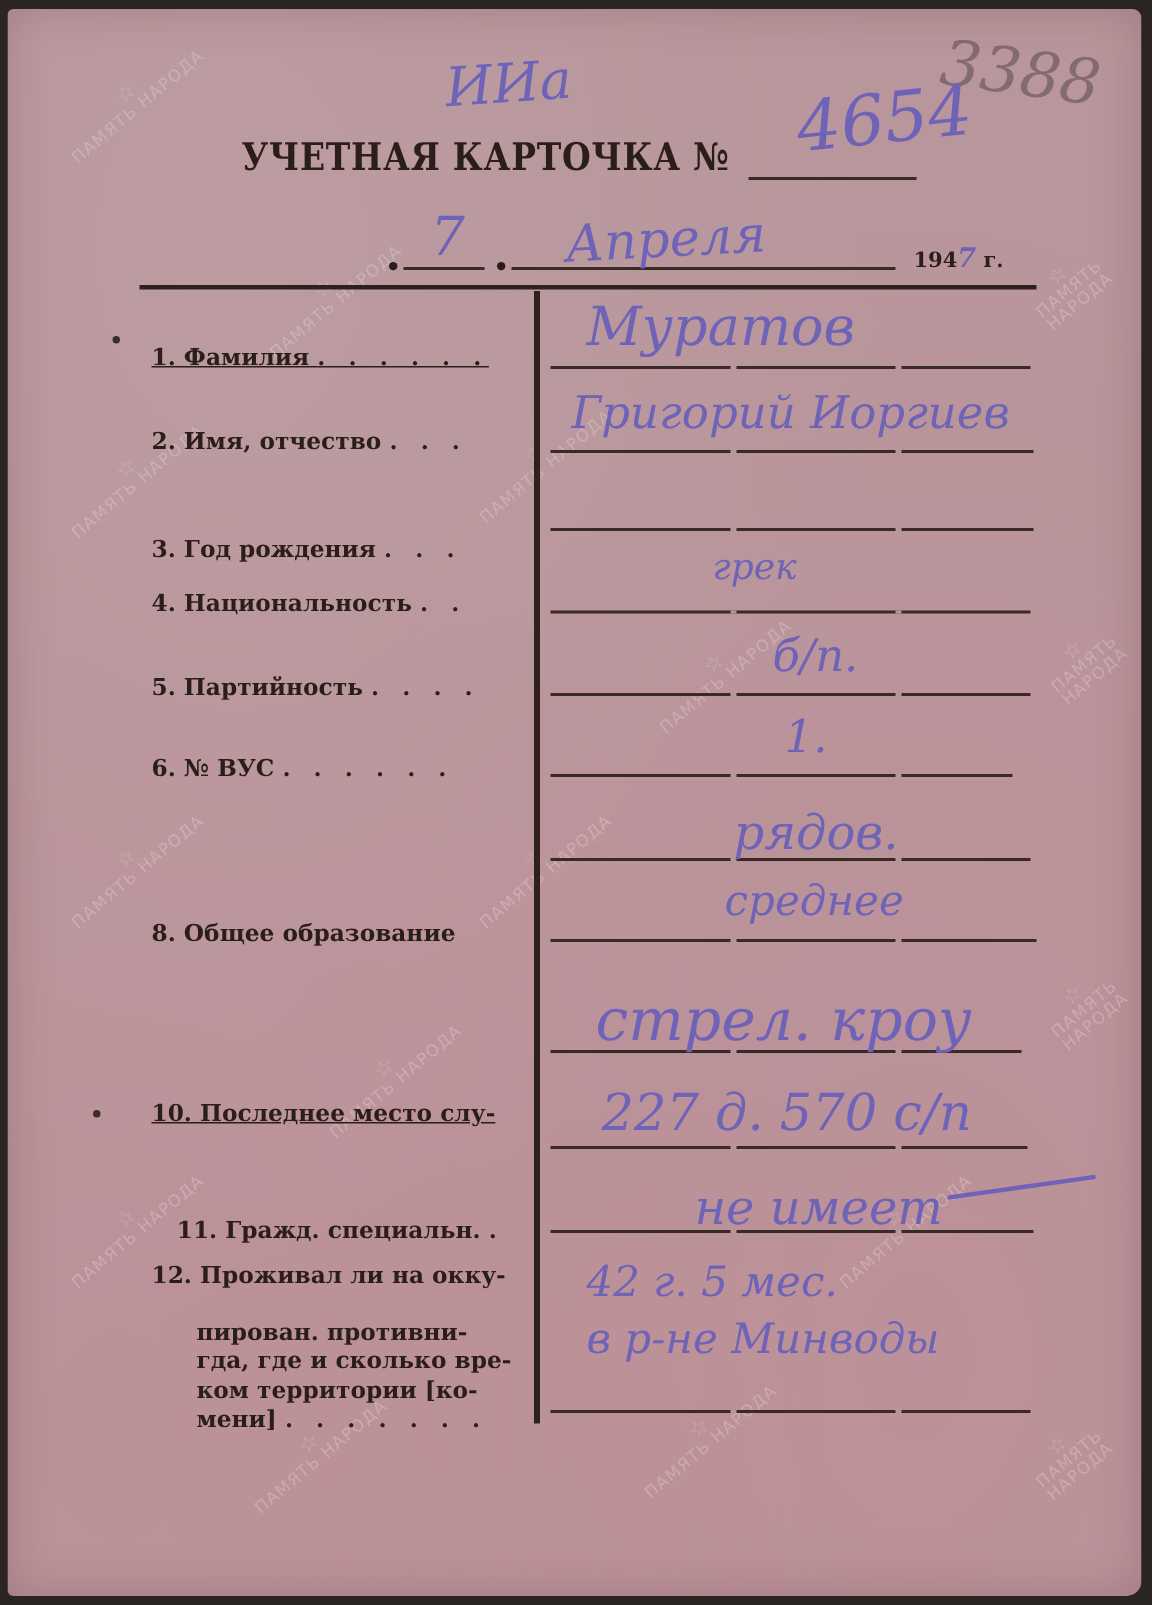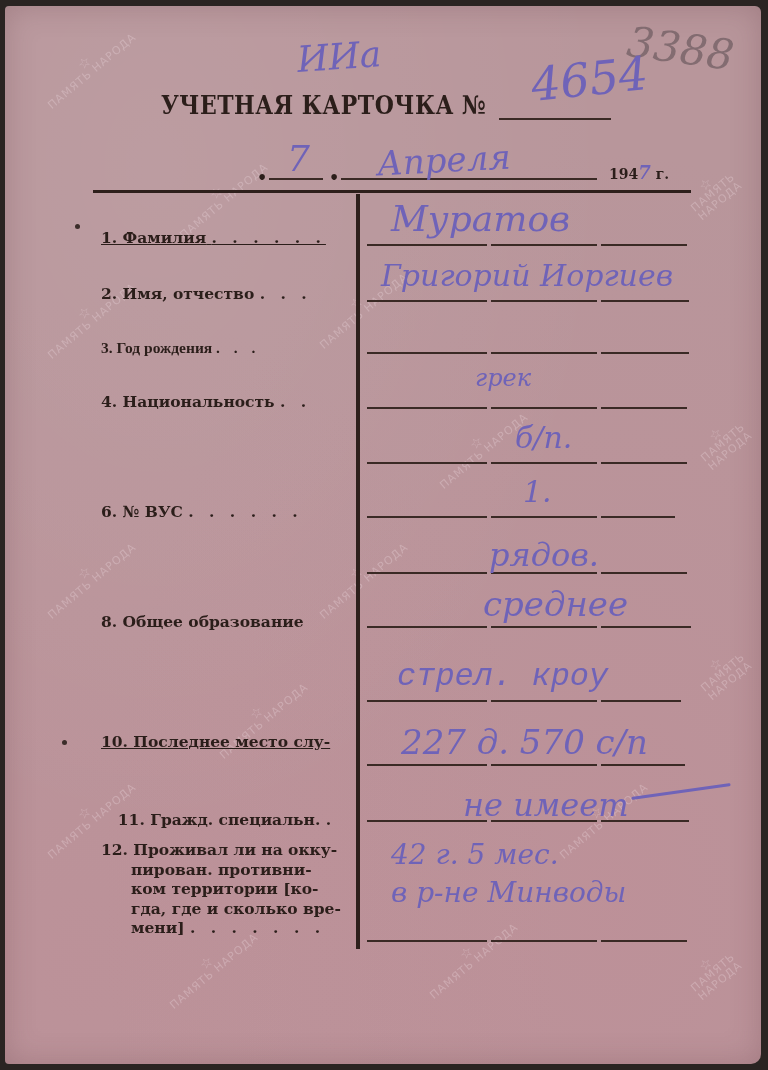--- a/index.html
+++ b/index.html
@@ -97,59 +97,60 @@
   <div class="divider"></div>
 
   <div class="label" style="top:222px;text-decoration:underline;"><span>1. Фамилия</span> <span class="dots">. . . . . .</span></div>
   <div class="fline" style="top:238px;width:320px;"></div>
   <div class="hand" style="left:386px;top:192px;font-size:36px;">Муратов</div>
 
   <div class="label" style="top:278px;"><span>2. Имя, отчество</span> <span class="dots">. . .</span></div>
   <div class="fline" style="top:294px;width:322px;"></div>
   <div class="hand" style="left:376px;top:252px;font-size:30px;">Григорий Иоргиев</div>
 
-  <div class="label" style="top:332px;font-family:Liberation Serif, serif;"><span>3. Год рождения</span> <span class="dots">. . .</span></div>
+  <div class="label" style="top:350px;"><span>3. Год рождения</span> <span class="dots">. . .</span></div>
   <div class="fline" style="top:346px;width:322px;"></div>
 
   <div class="label" style="top:386px;"><span>4. Национальность</span> <span class="dots">. .</span></div>
   <div class="fline" style="top:401px;width:320px;"></div>
   <div class="hand" style="left:470px;top:358px;font-size:24px;">грек</div>
 
+  <div class="label" style="top:442px;"><span>5. Партийность</span> <span class="dots">. . . .</span></div>
   <div class="fline" style="top:456px;width:320px;"></div>
   <div class="hand" style="left:510px;top:414px;font-size:30px;">б/п.</div>
 
   <div class="label" style="top:496px;"><span>6. № ВУС</span> <span class="dots">. . . . . .</span></div>
   <div class="fline" style="top:510px;width:308px;"></div>
   <div class="hand" style="left:518px;top:468px;font-size:30px;">1.</div>
 
   <div class="fline" style="top:566px;width:320px;"></div>
   <div class="hand" style="left:484px;top:530px;font-size:32px;">рядов.</div>
 
   <div class="label" style="top:606px;"><span>8. Общее образование</span></div>
   <div class="fline" style="top:620px;width:324px;"></div>
-  <div class="hand" style="left:478px;top:578px;font-size:34px;">среднее</div>
+  <div class="hand" style="left:478px;top:578px;font-size:28px;">среднее</div>
 
   <div class="fline" style="top:694px;width:314px;"></div>
-  <div class="hand" style="left:392px;top:652px;font-size:32px;font-family:Liberation Mono, monospace;">стрел. кроу</div>
+  <div class="hand" style="left:392px;top:652px;font-size:39px;">стрел. кроу</div>
 
   <div class="label" style="top:726px;text-decoration:underline;">
       <div>10. Последнее место слу-</div>
     </div>
   <div class="fline" style="top:758px;width:318px;"></div>
   <div class="hand" style="left:396px;top:716px;font-size:34px;">227 д. 570 с/п</div>
 
   <div class="label" style="top:804px;text-align:center;"><span>11. Гражд. специальн.</span> <span class="dots">.</span></div>
   <div class="fline" style="top:814px;width:322px;"></div>
   <div class="hand" style="left:458px;top:780px;font-size:32px;">не имеет</div>
   <div style="position:absolute;left:626px;top:784px;width:100px;height:3px;background:#6f63b8;transform:rotate(-8deg);border-radius:2px;"></div>
 
   <div class="label" style="top:834px;line-height:19.5px;">
     <div>12. Проживал ли на окку-</div>
-    <div style="padding-left:30px;">пирован. противни-</div>
+    <div style="padding-left:30px;margin-top:18px;">пирован. противни-</div>
+    <div style="padding-left:30px;">гда, где и сколько вре-</div>
     <div style="padding-left:30px;">ком территории [ко-</div>
-    <div style="padding-left:30px;">гда, где и сколько вре-</div>
     <div style="padding-left:30px;"><span>мени]</span> <span class="dots">. . . . . . .</span></div>
   </div>
   <div class="fline" style="top:934px;width:320px;"></div>
   <div class="hand" style="left:386px;top:832px;font-size:28px;">42 г. 5 мес.</div>
   <div class="hand" style="left:386px;top:870px;font-size:28px;">в р-не Минводы</div>
 
 </div>
 
 </body></html>

